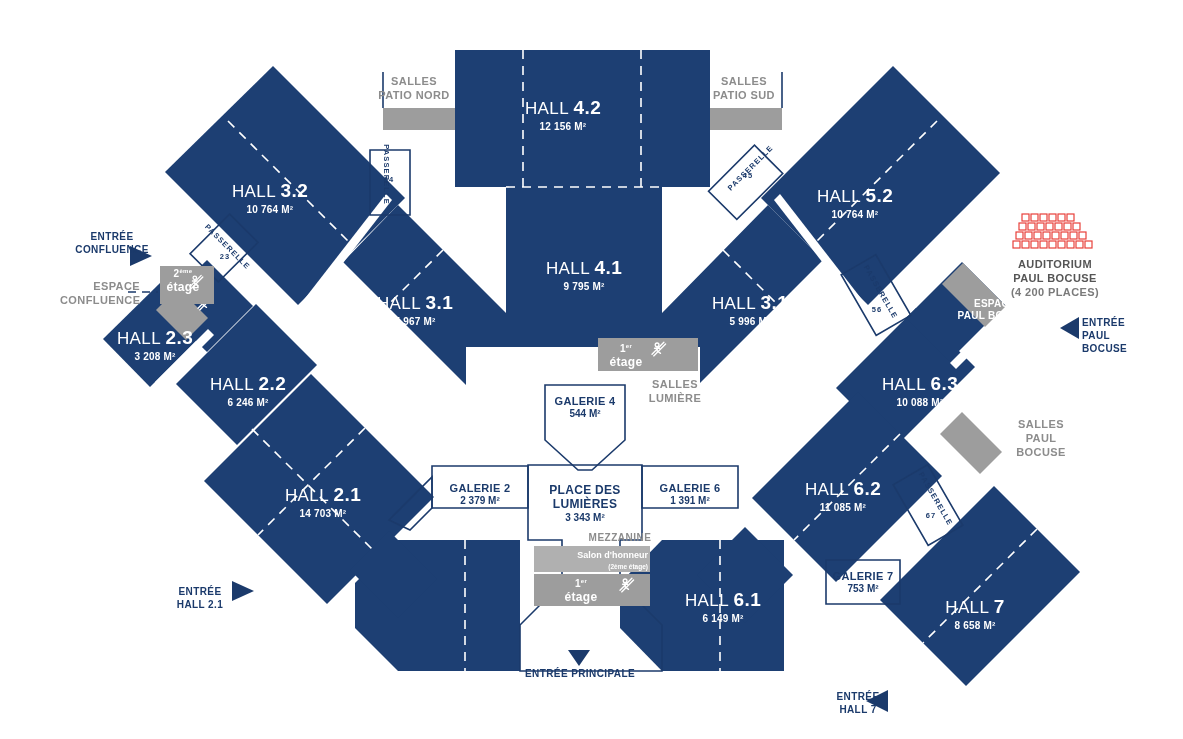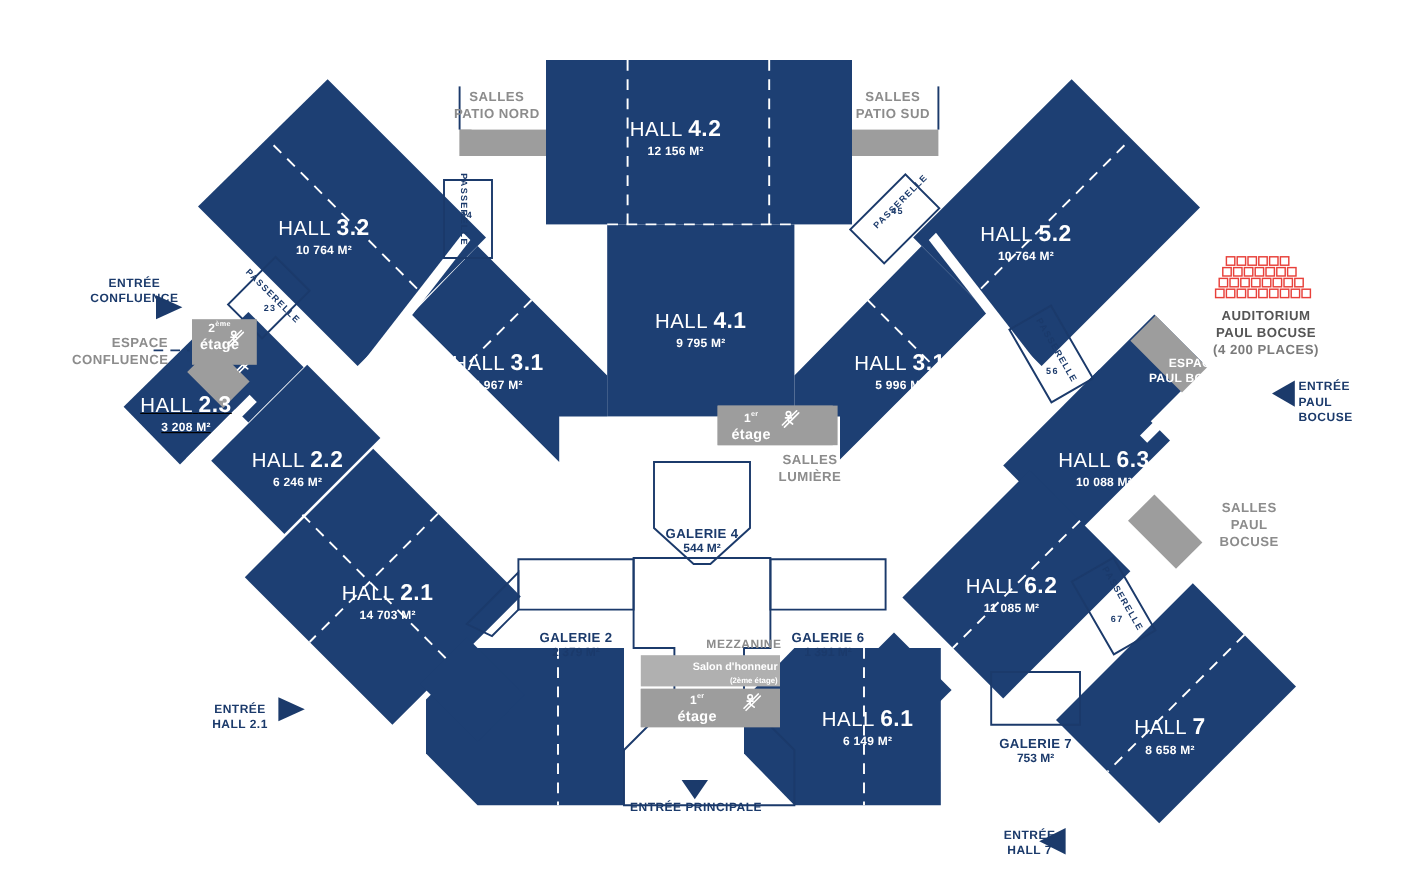--- a/index.html
+++ b/index.html
@@ -47,21 +47,20 @@
     font-size: 10px;
     font-weight: 700;
     letter-spacing: 0.2px;
     margin-top: 2px;
   }
   .galerie-name {
     color: #1b3a6b;
     font-size: 11px;
     font-weight: 700;
     letter-spacing: 0.3px;
-    margin-top: 44px;
   }
   .galerie-area {
     color: #1b3a6b;
     font-size: 10px;
     font-weight: 700;
   }
   .place-name {
     color: #1b3a6b;
     font-size: 12px;
     font-weight: 700;
@@ -413,21 +412,21 @@
   <div class="lbl" style="left:524px; top:257px; width:120px;">
     <div class="hall-name"><span>HALL</span> <b>4.1</b></div>
     <div class="hall-area">9 795 M²</div>
   </div>
 
   <div class="lbl" style="left:690px; top:292px; width:120px;">
     <div class="hall-name"><span>HALL</span> <b>3.1</b></div>
     <div class="hall-area">5 996 M²</div>
   </div>
 
-  <div class="lbl" style="left:100px; top:327px; width:110px;text-decoration:underline;">
+  <div class="lbl" style="left:100px; top:327px; width:110px;">
     <div class="hall-name"><span>HALL</span> <b>2.3</b></div>
     <div class="hall-area">3 208 M²</div>
   </div>
 
   <div class="lbl" style="left:190px; top:373px; width:116px;">
     <div class="hall-name"><span>HALL</span> <b>2.2</b></div>
     <div class="hall-area">6 246 M²</div>
   </div>
 
   <div class="lbl" style="left:258px; top:484px; width:130px;">
@@ -469,20 +468,24 @@
   <div class="lbl" style="left:632px; top:482px; width:116px;">
     <div class="galerie-name">GALERIE 6</div>
     <div class="galerie-area">1 391 M²</div>
   </div>
 
   <div class="lbl" style="left:808px; top:570px; width:110px;">
     <div class="galerie-name">GALERIE 7</div>
     <div class="galerie-area">753 M²</div>
   </div>
 
+  <div class="lbl" style="left:522px; top:484px; width:126px;">
+    <div class="place-name" style="white-space:normal;">PLACE DES LUMIÈRES</div>
+    <div class="galerie-area">3 343 M²</div>
+  </div>
 
   <div class="lbl gray-label" style="left:368px; top:75px; width:92px;">SALLES<br>PATIO NORD</div>
 
   <div class="lbl gray-label" style="left:700px; top:75px; width:88px;">SALLES<br>PATIO SUD</div>
 
   <div class="lbl gray-label" style="left:60px; top:280px; width:80px; text-align:right;">ESPACE<br>CONFLUENCE</div>
 
   <div class="lbl gray-label" style="left:630px; top:378px; width:90px;">SALLES<br>LUMIÈRE</div>
 
   <div class="lbl white-on-gray" style="left:940px; top:298px; width:110px;">ESPACE<br>PAUL BOCUSE</div>

